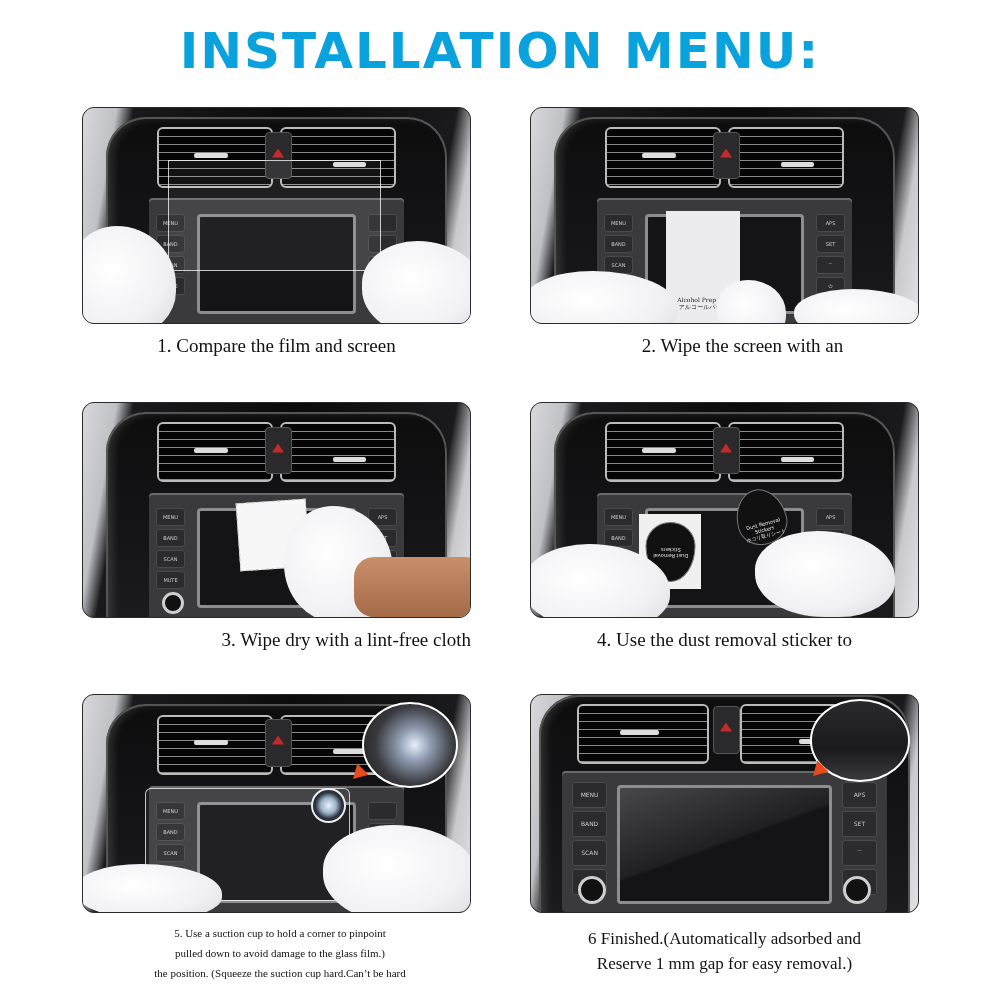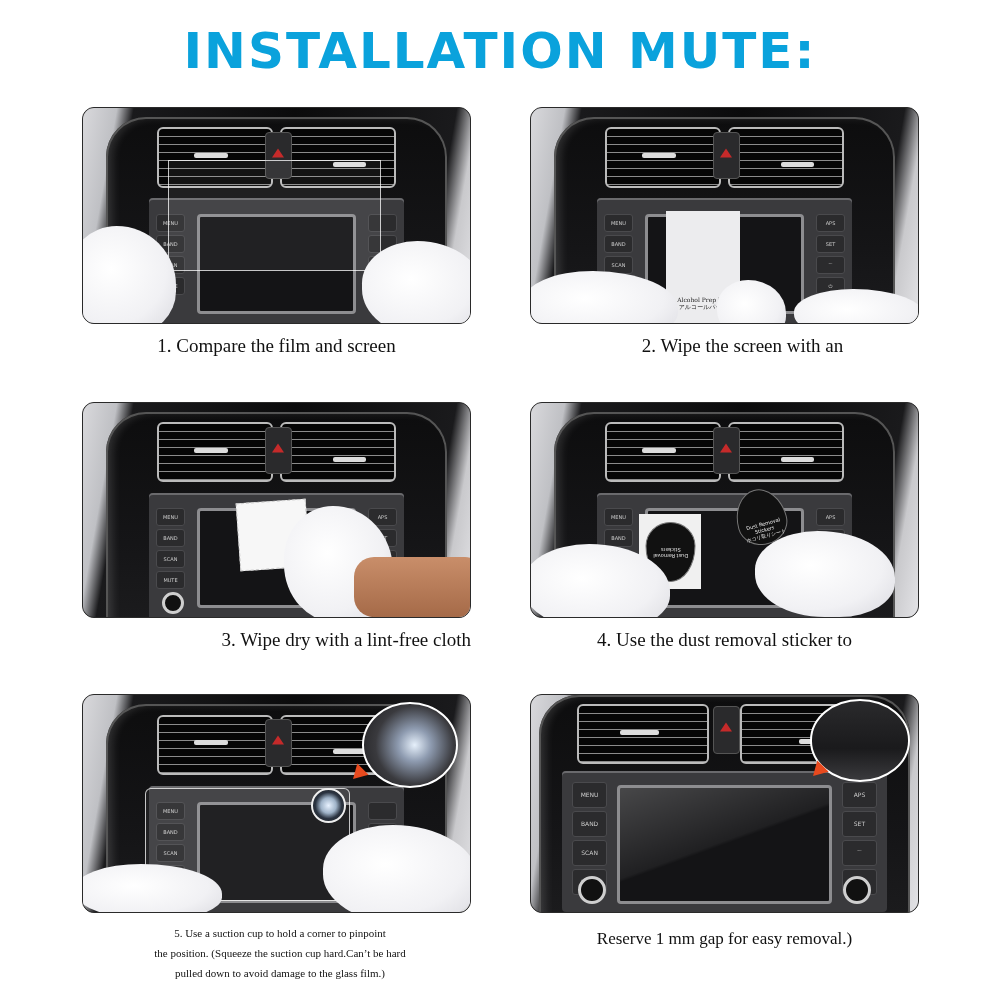--- a/index.html
+++ b/index.html
@@ -67,21 +67,21 @@
   .card { position: absolute; background: #f0f0f0; }
   .suction { position: absolute; border-radius: 50%; background: radial-gradient(circle, #e8f2ff 0%, #9fb3c8 35%, #2a3340 60%, #222 100%); border: 2px solid #eee; }
   .zoom-circle { position: absolute; border-radius: 50%; border: 2px solid #fff; overflow: hidden; }
   .pointer { position: absolute; width: 0; height: 0; border-left: 8px solid transparent; border-right: 8px solid transparent; border-top: 14px solid #e84a1e; transform: rotate(45deg); }
   .arm { position: absolute; background: linear-gradient(180deg, #c98e6a, #a56a48); border-radius: 20px; }
   .reflect { position: absolute; background: linear-gradient(160deg, rgba(255,255,255,0.22) 0%, rgba(255,255,255,0.05) 48%, rgba(0,0,0,0) 50%); }
 </style>
 </head>
 <body>
 
-<div class="title">INSTALLATION MUTE:</div>
+<div class="title">INSTALLATION MENU:</div>
 
 <div class="panel p1">
   <div class="scene">
     <div class="bg"></div>
     <div class="bezel"></div>
     <div class="vent l">
         <div class="tab"></div>
       </div>
     <div class="vent r">
         <div class="tab"></div>
@@ -256,22 +256,22 @@
     <div class="film" style="left:16%;top:43%;width:53%;height:52%;border-radius:6px;"></div>
     <div class="suction" style="left:59%;top:43%;width:9%;height:16%;"></div>
     <div class="glove" style="left:62%;top:60%;width:40%;height:45%;"></div>
     <div class="glove" style="left:-2%;top:78%;width:38%;height:25%;"></div>
     <div class="zoom-circle" style="left:72%;top:3%;width:25%;height:40%;background:radial-gradient(circle at 55% 50%, #e6f0fb 0%, #8e9bb0 25%, #3a3a3e 60%, #1b1b1d 100%);"></div>
     <div class="pointer" style="left:69%;top:33%;"></div>
   </div>
 </div>
 <div class="caption c5">
   <div>5. Use a suction cup to hold a corner to pinpoint</div>
+  <div>pulled down to avoid damage to the glass film.)</div>
   <div>the position. (Squeeze the suction cup hard.Can’t be hard</div>
-  <div>pulled down to avoid damage to the glass film.)</div>
 </div>
 
 <div class="panel p6">
   <div class="scene">
     <div class="bg"></div>
     <div class="bezel" style="left:2%;right:2%;top:0%;"></div>
     <div class="vent l" style="left:12%;width:34%;top:4%;">
         <div class="tab"></div>
       </div>
     <div class="vent r" style="right:12%;width:34%;top:4%;">
@@ -294,14 +294,15 @@
         <div class="btn" style="height:26px;line-height:24px;font-size:6px;">⏻</div>
       </div>
       <div class="knob l" style="width:28px;height:28px;"></div>
       <div class="knob r" style="width:28px;height:28px;"></div>
     </div>
     <div class="zoom-circle" style="left:72%;top:2%;width:26%;height:38%;background:linear-gradient(180deg,#2a2a2c 0%,#1a1a1c 60%,#3a3a3d 100%);"></div>
     <div class="pointer" style="left:72%;top:32%;"></div>
   </div>
 </div>
 <div class="caption c6">
+  <div>6 Finished.(Automatically adsorbed and</div>
   <div>Reserve 1 mm gap for easy removal.)</div>
 </div>
 
 </body></html>

